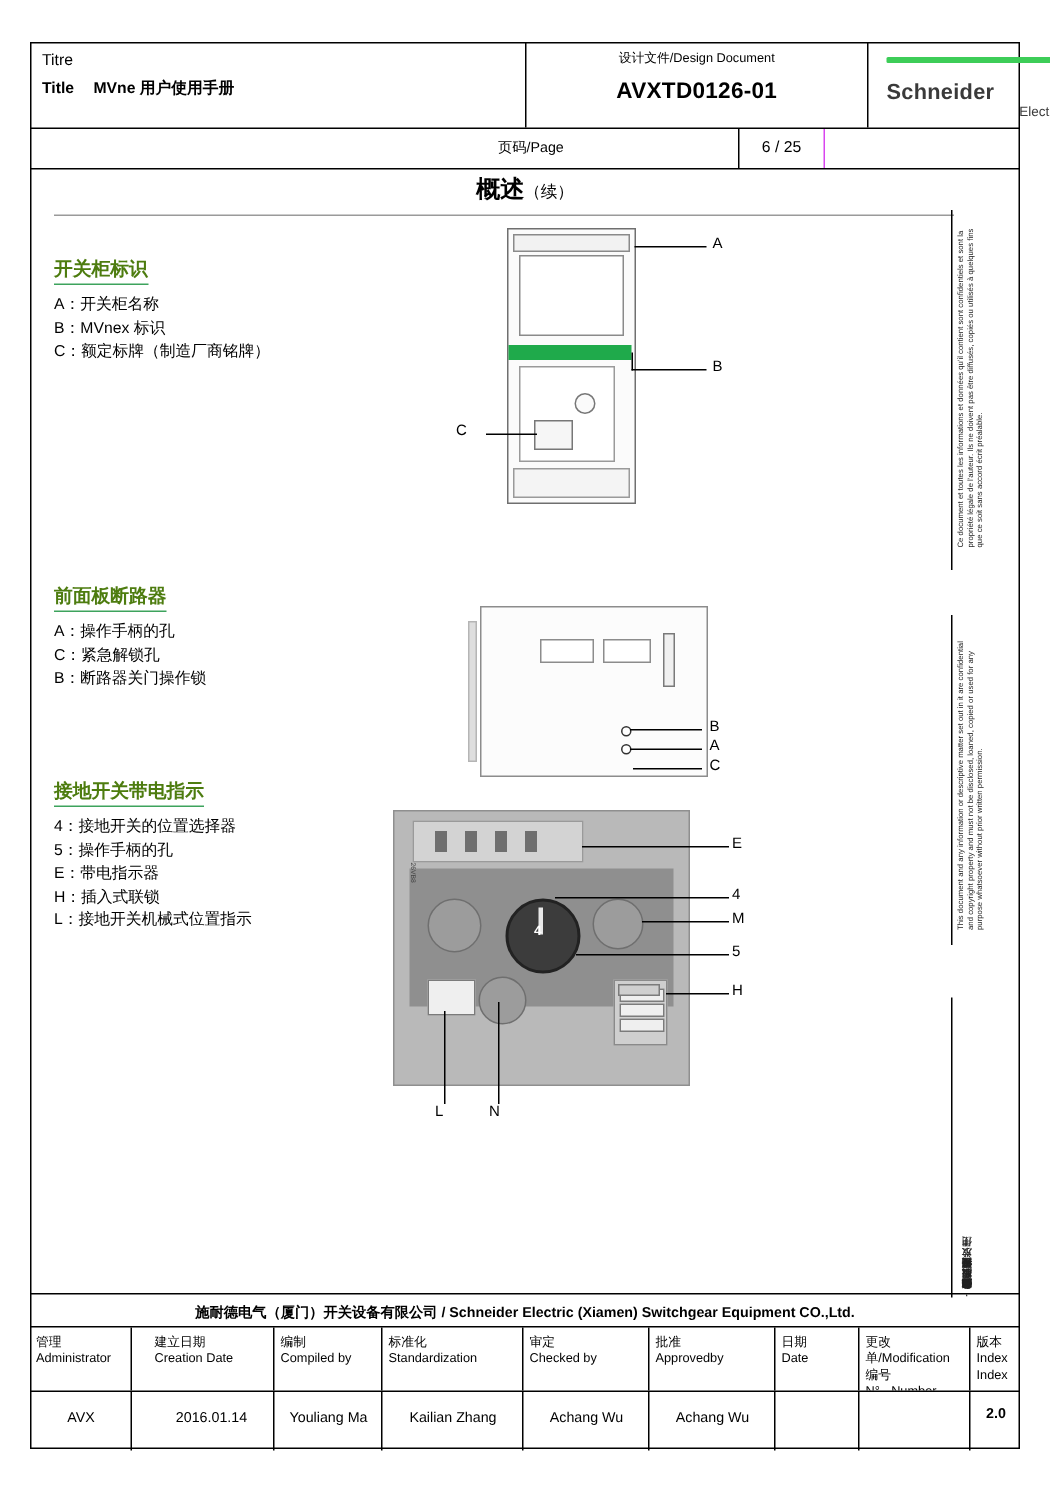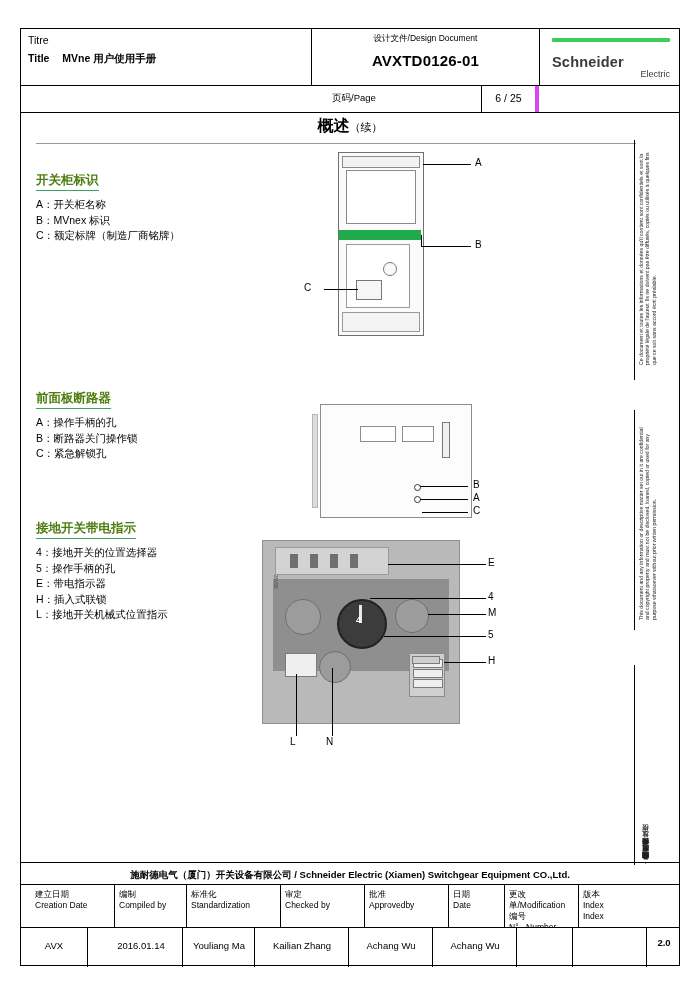--- a/index.html
+++ b/index.html
@@ -25,21 +25,21 @@
   }
   
   .header{
     position:absolute;left:20px;top:28px;
     width:660px;height:58px;
     box-sizing:border-box;
     border-bottom:1px solid #000;
     display:flex;
   }
   .hdr-title{
-    width:292px;box-sizing:border-box;
+    width:331px;box-sizing:border-box;
     border-right:1px solid #000;
     padding:6px 12px 0 8px;
   }
   .hdr-title .l1{font-size:10.5px;margin-bottom:6px;}
   .hdr-title .l2{font-size:10.5px;font-weight:bold;}
   .hdr-title .l2 .t{margin-right:10px;}
   .hdr-doc{
     width:228px;box-sizing:border-box;
     border-right:1px solid #000;
     text-align:center;
@@ -69,22 +69,22 @@
     position:absolute;left:20px;top:86px;
     width:660px;height:27px;
     box-sizing:border-box;
     border-bottom:1px solid #000;
   }
   .pagerow .lbl{
     position:absolute;left:312px;top:6px;
     font-size:9.5px;
   }
   .pagerow .numbox{
-    position:absolute;left:461px;top:0;width:58px;height:26px;
-    border-left:1px solid #000;border-right:4px solid #d946ef;
+    position:absolute;left:472px;top:0;width:58px;height:26px;
+    border-left:1px solid #000;border-right:1px solid #d946ef;
     box-sizing:border-box;
     text-align:center;font-size:10.5px;padding-top:6px;
   }
   
   .sec-title{
     position:absolute;left:20px;top:116px;width:660px;
     text-align:center;font-size:16px;font-weight:bold;
   }
   .sec-title .sm{font-size:11px;font-weight:normal;}
   .sec-rule{
@@ -232,22 +232,22 @@
       <li>A：开关柜名称</li>
       <li>B：MVnex 标识</li>
       <li>C：额定标牌（制造厂商铭牌）</li>
     </ul>
   </div>
 
   <div class="block" style="top:388px;width:250px;">
     <h3>前面板断路器</h3>
     <ul>
       <li>A：操作手柄的孔</li>
+      <li>C：紧急解锁孔</li>
       <li>B：断路器关门操作锁</li>
-      <li>C：紧急解锁孔</li>
     </ul>
   </div>
 
   <div class="block" style="top:518px;width:250px;">
     <h3>接地开关带电指示</h3>
     <ul>
       <li>4：接地开关的位置选择器</li>
       <li>5：操作手柄的孔</li>
       <li>E：带电指示器</li>
       <li>H：插入式联锁</li>
@@ -351,20 +351,24 @@
   <div class="vline" style="top:410px;height:220px;"></div>
   <div class="legal legal-en">This document and any information or descriptive matter set out in it are confidential and copyright property and must not be disclosed, loaned, copied or used for any purpose whatsoever without prior written permission.</div>
 
   <div class="vline" style="top:665px;height:200px;"></div>
   <div class="legal legal-cn">本文件及包含的所有信息和参数都是保密的，版权归本公司所有。未经许可不得擅自复制、发放、使用。</div>
 
   <div class="company">施耐德电气（厦门）开关设备有限公司 / Schneider Electric (Xiamen)  Switchgear Equipment CO.,Ltd.</div>
 
   <div class="btable">
     <div class="brow r1">
+      <div class="bcell c1">
+        <div>管理</div>
+        <div>Administrator</div>
+      </div>
       <div class="bcell c2">
         <div>建立日期</div>
         <div>Creation Date</div>
       </div>
       <div class="bcell c3">
         <div>编制</div>
         <div>Compiled by</div>
       </div>
       <div class="bcell c4">
         <div>标准化</div>

